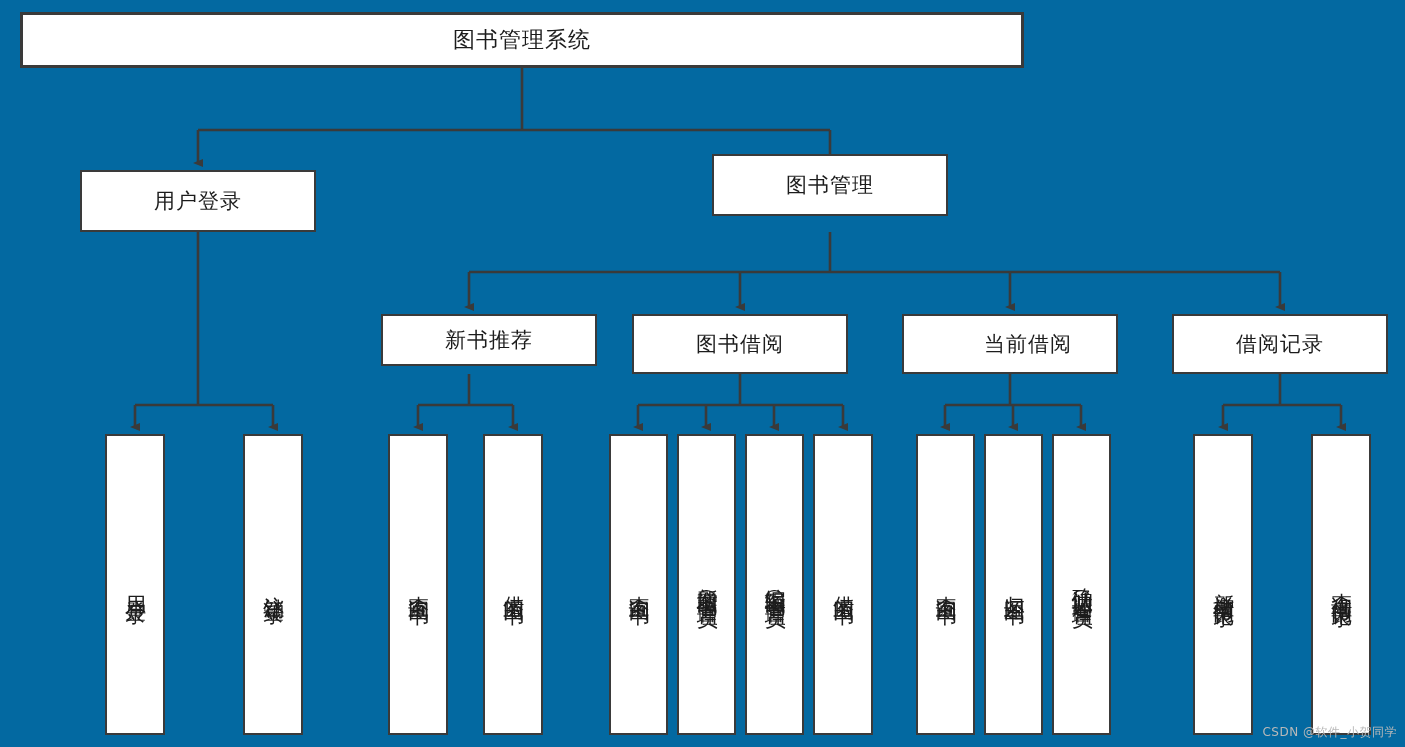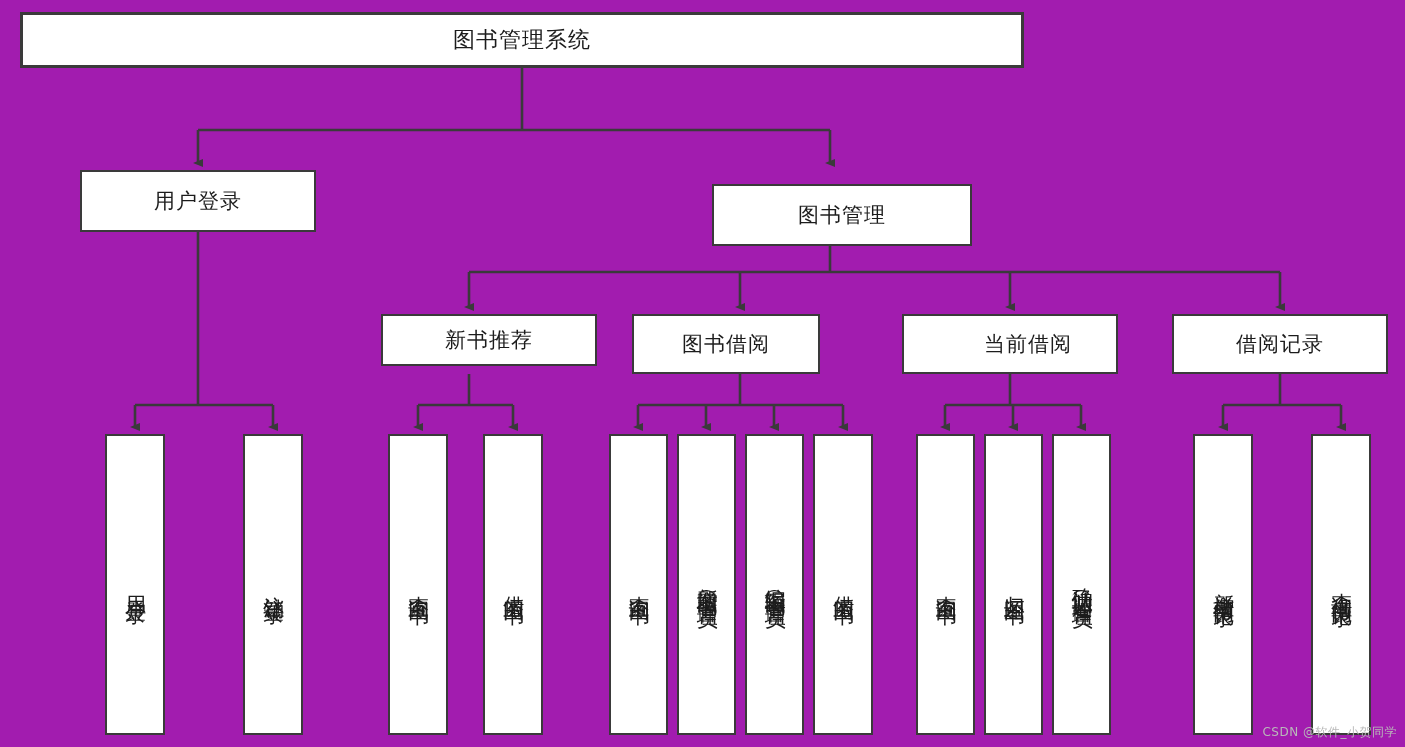--- a/index.html
+++ b/index.html
@@ -6,21 +6,21 @@
   html,body{margin:0;padding:0;background:#ffffff;}
   body{
     font-family:"DejaVu Sans","Liberation Sans",sans-serif;
     color:#1a1a1a;
     -webkit-font-smoothing:antialiased;
   }
   #canvas{
     position:relative;
     width:1405px;
     height:747px;
-    background:#a21caf;
+    background:#0369a1;
     overflow:hidden;
   }
   #wires{
     position:absolute;
     left:0; top:0;
     width:1405px; height:747px;
     pointer-events:none;
   }
   .node{
     position:absolute;
@@ -129,28 +129,28 @@
     </g>
   </svg>
 
   <div class="node root" style="left:20px;top:12px;width:1004px;height:56px;">
     <span class="label">图书管理系统</span>
   </div>
 
   <div class="node" style="left:80px;top:170px;width:236px;height:62px;">
     <span class="label">用户登录</span>
   </div>
-  <div class="node" style="left:712px;top:184px;width:260px;height:62px;">
+  <div class="node" style="left:712px;top:154px;width:236px;height:62px;">
     <span class="label">图书管理</span>
   </div>
 
   <div class="node" style="left:381px;top:314px;width:216px;height:52px;">
     <span class="label">新书推荐</span>
   </div>
-  <div class="node" style="left:632px;top:314px;width:188px;height:60px;">
+  <div class="node" style="left:632px;top:314px;width:216px;height:60px;">
     <span class="label">图书借阅</span>
   </div>
   <div class="node" style="left:902px;top:314px;width:216px;height:60px;padding-left:36px;">
     <span class="label">当前借阅</span>
   </div>
   <div class="node" style="left:1172px;top:314px;width:216px;height:60px;align-items:center;">
     <span class="label">借阅记录</span>
   </div>
 
   <div class="leaf" style="left:105px;top:434px;width:60px;height:301px;">

